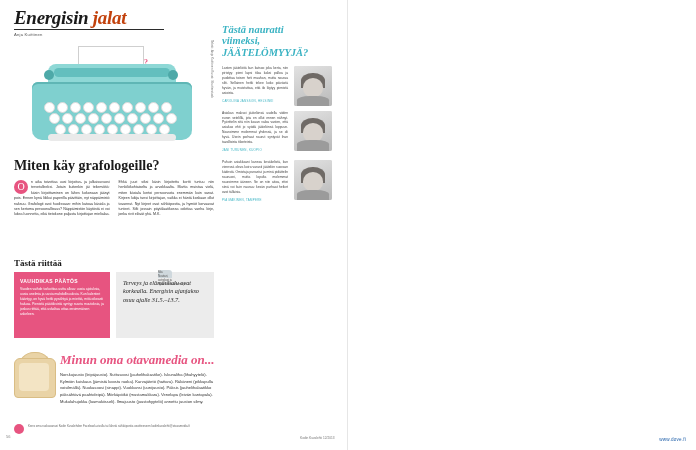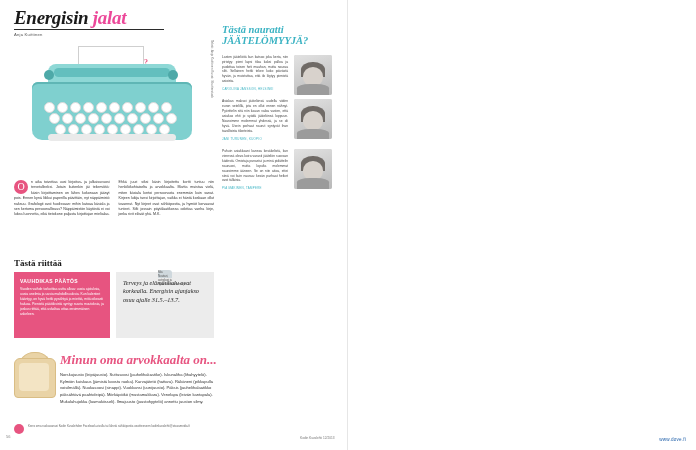--- a/index.html
+++ b/index.html
@@ -5,21 +5,21 @@
   html,body{margin:0;padding:0;background:#6b6b6b;}
   body{font-family:"Liberation Sans",sans-serif;}
   #page{position:relative;width:696px;height:450px;background:#ffffff;overflow:hidden;}
   .left-page{position:absolute;left:0;top:0;width:348px;height:450px;background:#ffffff;}
   .right-page{position:absolute;left:348px;top:0;width:348px;height:450px;background:#ffffff;}
   .gutter{position:absolute;left:347px;top:0;width:2px;height:450px;background:linear-gradient(to right,#d8d8d8,#f4f4f4,#d8d8d8);}
 
   
   .masthead{position:absolute;left:14px;top:8px;width:180px;}
   .mast-title{font-family:"Liberation Serif",serif;font-style:italic;font-weight:bold;font-size:19px;color:#1a1a1a;letter-spacing:-0.3px;line-height:1;}
-  .mast-title .accent{color:#ec4899;}
+  .mast-title .accent{color:#c2410c;}
   .mast-rule{width:150px;height:1px;background:#2b2b2b;margin-top:2px;}
   .mast-sub{font-size:4.2px;color:#555;margin-top:2px;letter-spacing:.2px;}
 
   
   .tw-wrap{position:absolute;left:14px;top:42px;width:200px;height:118px;}
   .tw-body{position:absolute;left:18px;top:40px;width:160px;height:58px;background:#7fd0cf;border-radius:6px 6px 10px 10px;box-shadow:0 2px 0 #5fb6b5 inset;}
   .tw-top{position:absolute;left:34px;top:22px;width:128px;height:26px;background:#8ed8d6;border-radius:8px 8px 0 0;}
   .tw-paper{position:absolute;left:64px;top:4px;width:64px;height:26px;background:#ffffff;border:1px solid #cfcfcf;}
   .tw-roller{position:absolute;left:40px;top:26px;width:116px;height:9px;background:#63bfbe;border-radius:5px;}
   .tw-keys{position:absolute;left:30px;top:60px;width:138px;height:30px;}
@@ -124,20 +124,21 @@
           <div class="tw-key" style="left:50px;top:22px"></div>
           <div class="tw-key" style="left:63px;top:22px"></div>
           <div class="tw-key" style="left:76px;top:22px"></div>
           <div class="tw-key" style="left:89px;top:22px"></div>
           <div class="tw-key" style="left:102px;top:22px"></div>
           <div class="tw-key" style="left:115px;top:22px"></div>
       </div>
       <div class="tw-space"></div>
     </div>
 
+    <div class="sec-title h-serif">Miten käy grafologeille?</div>
     <div class="cols">
       <span class="dropcap">O</span><span>n aika toivottaa uusi kirjoitus- ja julkaisuvuosi tervetulleeksi. Jotain kuitenkin jäi tekemättä: käsin kirjoittaminen on lähes kokonaan jäänyt pois. Ennen kynä liikkui paperilla päivittäin, nyt näppäimistö naksuu. Grafologit ovat huolissaan: mihin katoaa käsiala ja sen kertoma persoonallisuus? Näppäimistön käytöstä ei voi lukea luonnetta, eikä tietokone paljasta kirjoittajan mielialaa. Ehkä juuri siksi käsin kirjoitettu kortti tuntuu niin henkilökohtaiselta ja arvokkaalta. Martta muistaa vielä, miten käsiala kertoi persoonasta enemmän kuin sanat. Kirjeen lukija tunsi kirjoittajan, vaikka ei häntä koskaan ollut tavannut. Nyt kirjeet ovat sähköpostia, ja hymiöt korvaavat tunteet. Silti jossain pöytälaatikossa odottaa vanha kirje, jonka rivit elävät yhä. M.K.</span>
     </div>
 
     <div class="sub-title h-serif">Tästä riittää</div>
 
     <div class="pinkbox">
       <h4>VAUHDIKAS PÄÄTÖS</h4>
       <p>Vuoden vaihde tarkoittaa uutta alkua: uusia ajatuksia, uusia unelmia ja uusia mahdollisuuksia. Kun kalenteri kääntyy, on hyvä hetki pysähtyä ja miettiä, mitä oikeasti haluaa. Pienistä päätöksistä syntyy suuria muutoksia, ja joskus riittää, että uskaltaa ottaa ensimmäisen askeleen.</p>
     </div>
@@ -147,37 +148,38 @@
       <div class="cap">Mia Nuutari, astrologi ja hyvinvointivalmentaja</div>
     </div>
 
     <div class="vcredit" style="left:214px;top:40px;transform:rotate(90deg);">Teksti: Anja Kuittinen  Kuvat: Shutterstock</div>
 
     <div class="toast">
       <div class="toast-t"></div>
         <div class="toast-b"></div>
         <div class="toast-i"></div>
     </div>
-    <div class="ruoka-title">Minun oma arvokkaalta on...</div>
+    <div class="ruoka-title">Minun oma otavamedia on...</div>
     <div class="ruoka-body">
       <span class="ruoka-line">Norskujuusto (leipäjuusto). Suttusoosi (jauhelihakastike). Iskunaliha (lihahyytelö).</span>
       <span class="ruoka-line">Kylmiön kuiskaus (jämistä koostu ruoka). Karvajätetö (hattara). Räkäneni (pikkupulla</span>
       <span class="ruoka-line">voisilmällä). Nuukasoosi (sinappi). Vuokkansi (uunijuusto). Päksis (jauhelihalaatikko</span>
       <span class="ruoka-line">päksähtävä paahtoleipä). Mörkäpöikö (mustamakkara). Venelapa (leivän kantapala).</span>
       <span class="ruoka-line">Mukulahujokka (luumukiisseli). Ilmajuusto (juustohyytelö) annettu juuston silmy.</span>
     </div>
 
     <div class="foot-logo"></div>
     <div class="foot-left" style="left:28px;">Kerro oma ruokasanasi Kodin Kuvalehden Facebook-sivulla tai lähetä sähköpostia osoitteeseen kodinkuvalehti@otavamedia.fi</div>
     <div class="pagenum">56</div>
     <div class="foot-center">Kodin Kuvalehti  12/2013</div>
 
     <div class="mid">
       <div class="mid-title">
         <div>Tästä nauratti</div>
+        <div>viimeksi,</div>
         <div>JÄÄTELÖMYYJÄ?</div>
       </div>
 
       <div class="vox">
         <div class="vox-photo">
             <div class="face">
               <div class="hair"></div>
               <div class="head"></div>
               <div class="body"></div>
             </div>

